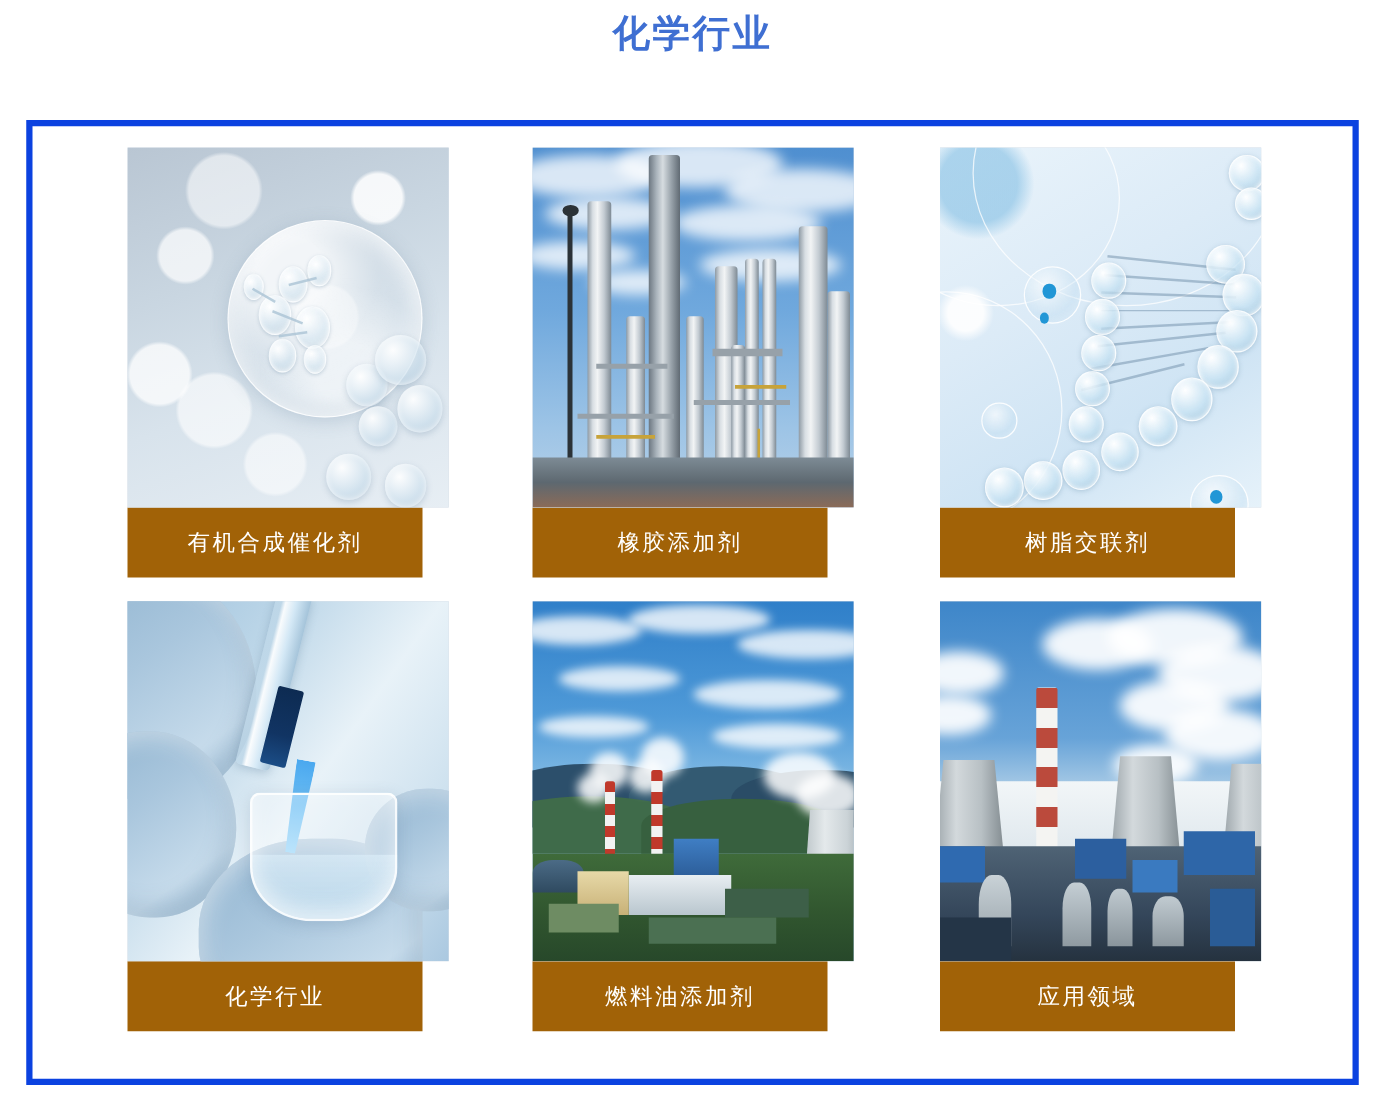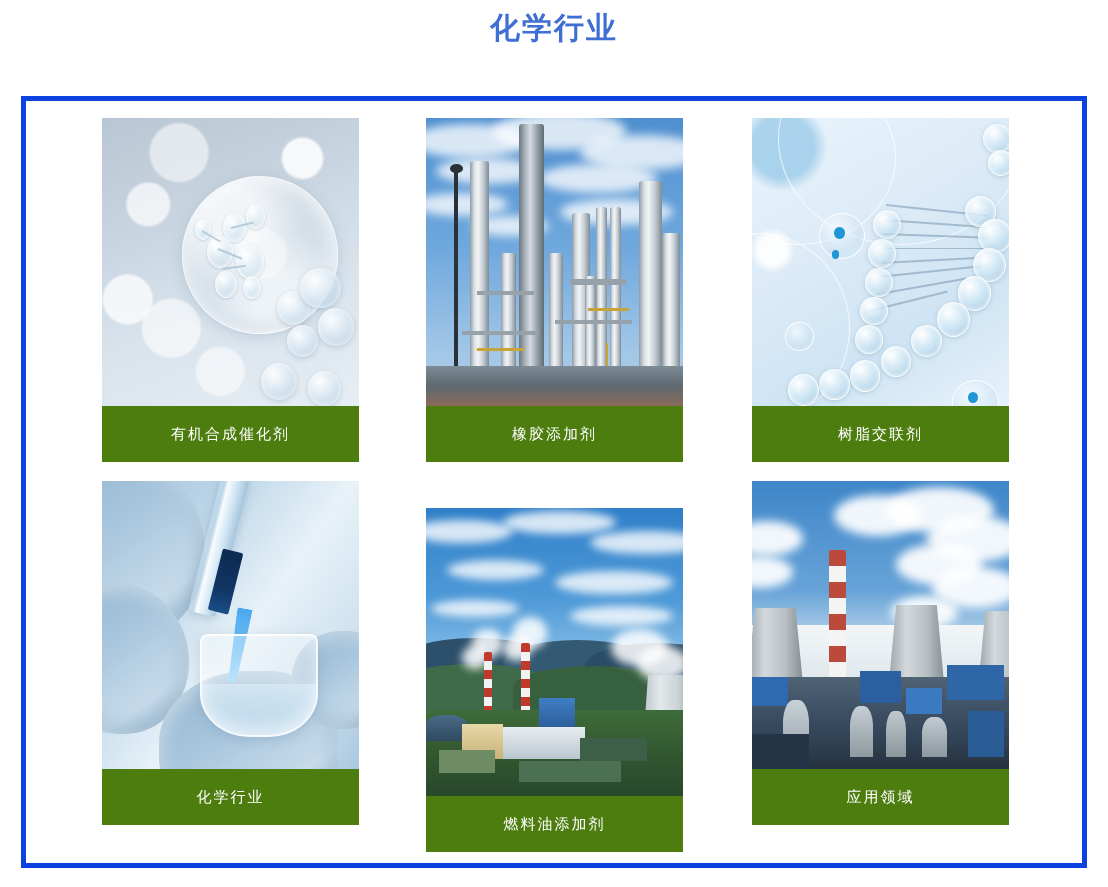--- a/index.html
+++ b/index.html
@@ -74,36 +74,36 @@
 
   .card {
     position:absolute;
     width:257px;
     background:#ffffff;
   }
   .card.c0 { left:76px;  top:17px;  }
   .card.c1 { left:400px; top:17px;text-align:center;  }
   .card.c2 { left:726px; top:17px;  }
   .card.c3 { left:76px;  top:380px; }
-  .card.c4 { left:400px; top:380px;margin-top:27px; }
+  .card.c4 { left:400px; top:380px; }
   .card.c5 { left:726px; top:380px; }
 
   .card-img {
     position:relative;
     width:257px;
     height:288px;
     overflow:hidden;
     background:#cfd9e4;
   }
   .card-label {
-    width:257px;
+    width:236px;
     height:56px;
-    background:#4d7c0f;
+    background:#a16207;
     color:#ffffff;
-    font-size:15px;
+    font-size:18px;
     letter-spacing:2px;
     display:flex;
     align-items:center;
     justify-content:center;
     line-height:56px;
   }
 
   
   .art-mol { position:absolute; inset:0;
     background:

